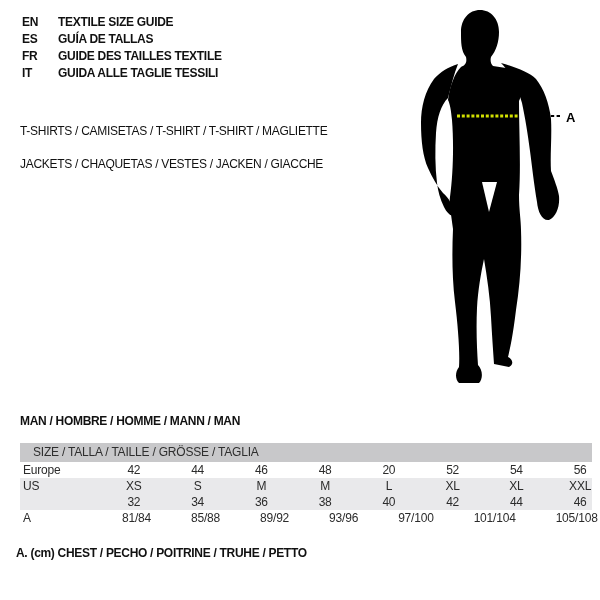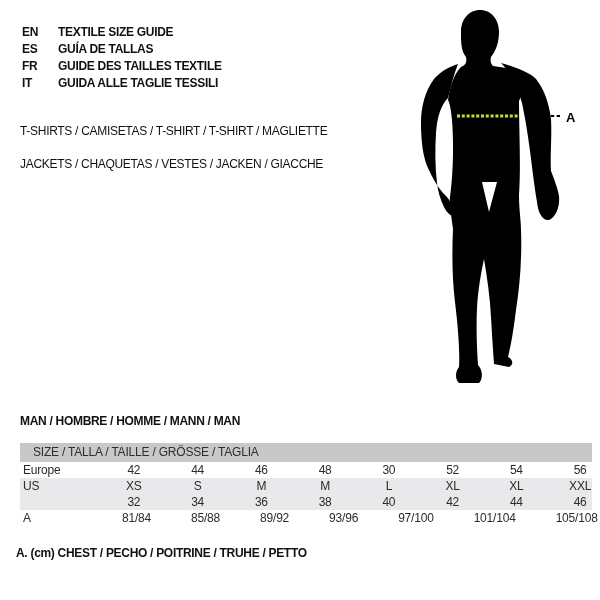--- a/index.html
+++ b/index.html
@@ -6,21 +6,21 @@
   body{
     width:600px;height:600px;
     background:#ffffff;
     font-family:"Liberation Sans", sans-serif;
     color:#111;
     -webkit-font-smoothing:antialiased;
   }
   .canvas{position:relative;width:600px;height:600px;background:#fff;overflow:hidden;}
 
   
-  .lang-list{position:absolute;left:22px;top:23px;}
+  .lang-list{position:absolute;left:22px;top:13px;}
   .lang-row{display:flex;height:17px;align-items:center;}
   .lang-code{width:36px;font-weight:700;font-size:12px;letter-spacing:-0.3px;}
   .lang-label{font-weight:700;font-size:12px;letter-spacing:-0.3px;white-space:nowrap;text-align:right;}
 
   
   .cats{position:absolute;left:20px;top:107px;}
   .cat-line{height:17px;line-height:17px;font-weight:400;font-size:12px;letter-spacing:-0.3px;white-space:nowrap;margin-top:16px;}
 
   
   .figure{position:absolute;left:403px;top:5px;width:180px;height:385px;}
@@ -138,21 +138,21 @@
 
   <div class="size-table">
     <div class="size-table-header" style="background: rgb(200, 200, 202);">SIZE / TALLA / TAILLE / GRÖSSE / TAGLIA</div>
 
     <div class="trow">
       <span class="rlabel">Europe</span>
       <span class="cell">42</span>
       <span class="cell">44</span>
       <span class="cell">46</span>
       <span class="cell">48</span>
-      <span class="cell">30</span>
+      <span class="cell">20</span>
       <span class="cell">52</span>
       <span class="cell">54</span>
       <span class="cell">56</span>
     </div>
 
     <div class="trow" style="background: rgb(233, 233, 235);">
       <span class="rlabel">US</span>
       <span class="cell">XS</span>
       <span class="cell">S</span>
       <span class="cell">M</span>

